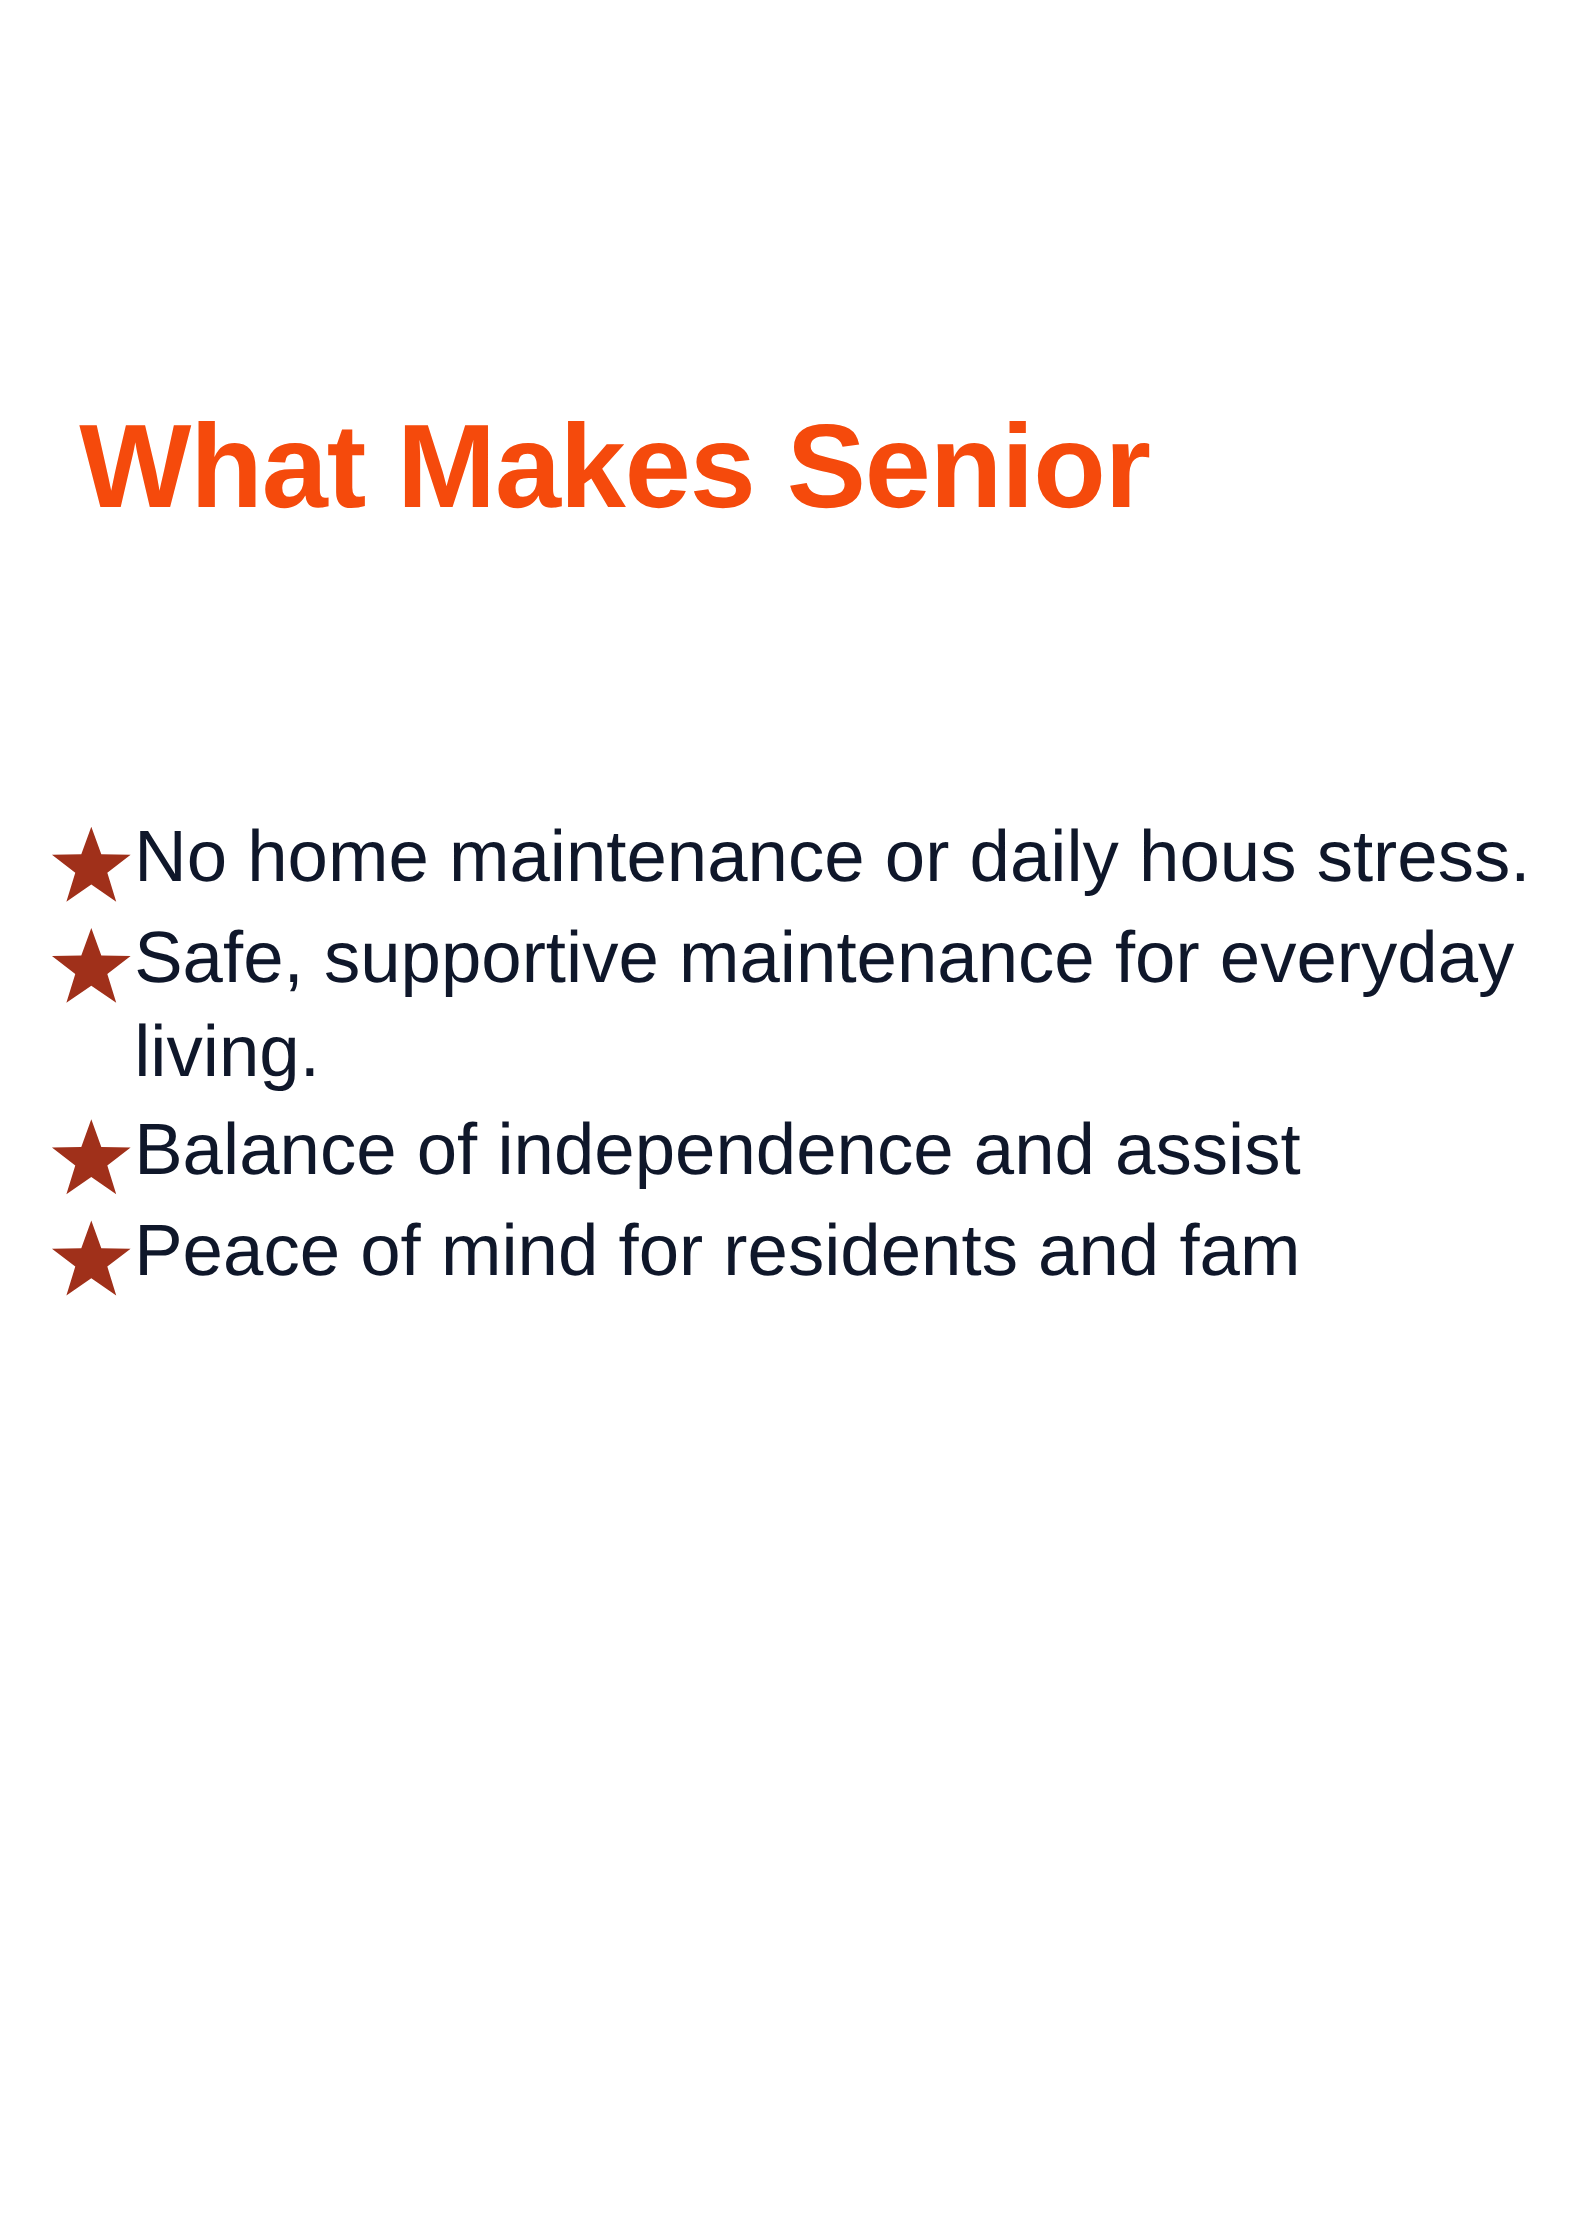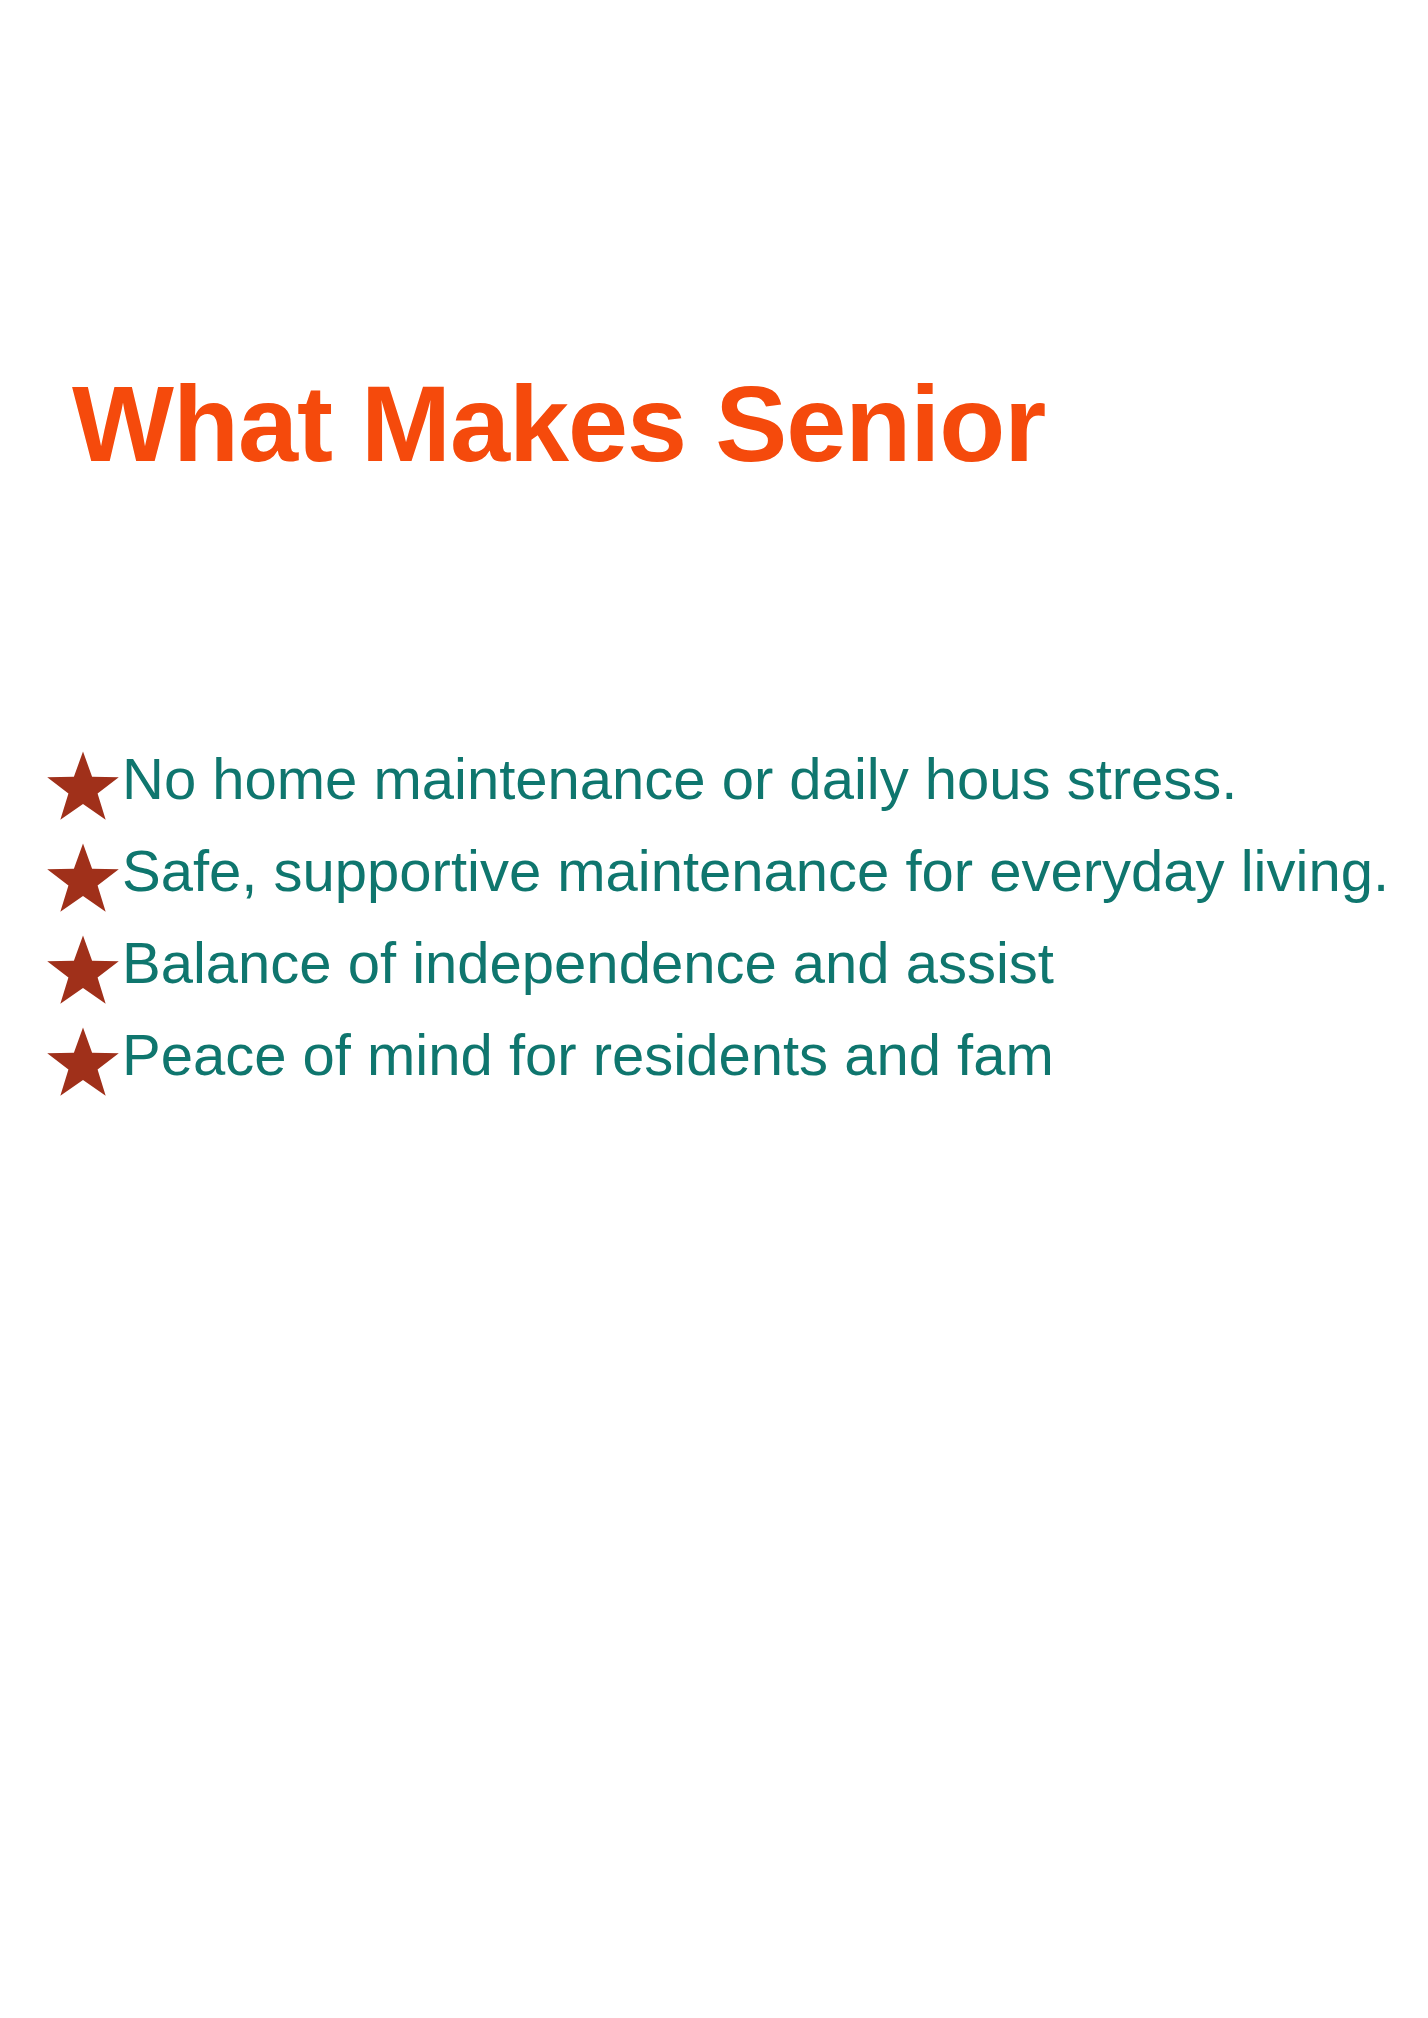--- a/index.html
+++ b/index.html
@@ -70,23 +70,23 @@
   }
   .star-icon svg {
     display: block;
     width: 78px;
     height: 74px;
   }
   .bullet-text {
     flex: 1 1 auto;
     font-family: "Liberation Sans", sans-serif;
     font-weight: 400;
-    font-size: 58px;
+    font-size: 66px;
     line-height: 85px;
-    color: #0f766e;
+    color: #0f172a;
     letter-spacing: 0px;
     white-space: pre-wrap;
     word-break: normal;
   }
   .bullet-item.wrap .bullet-text { max-width: 1290px; }
   .bullet-item.nowrap .bullet-text { white-space: nowrap; }
 </style>
 </head>
 <body>
 

